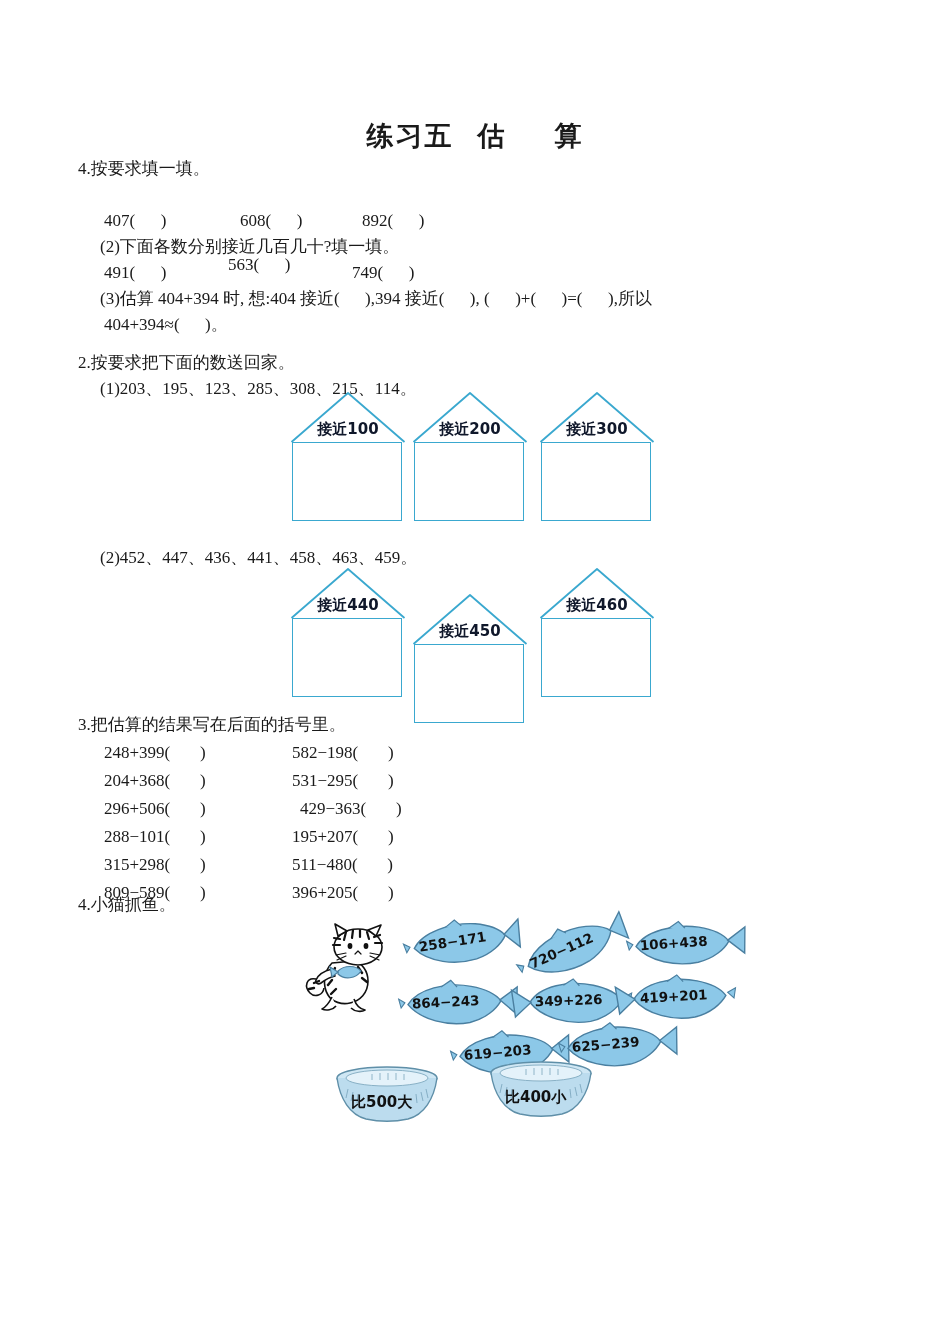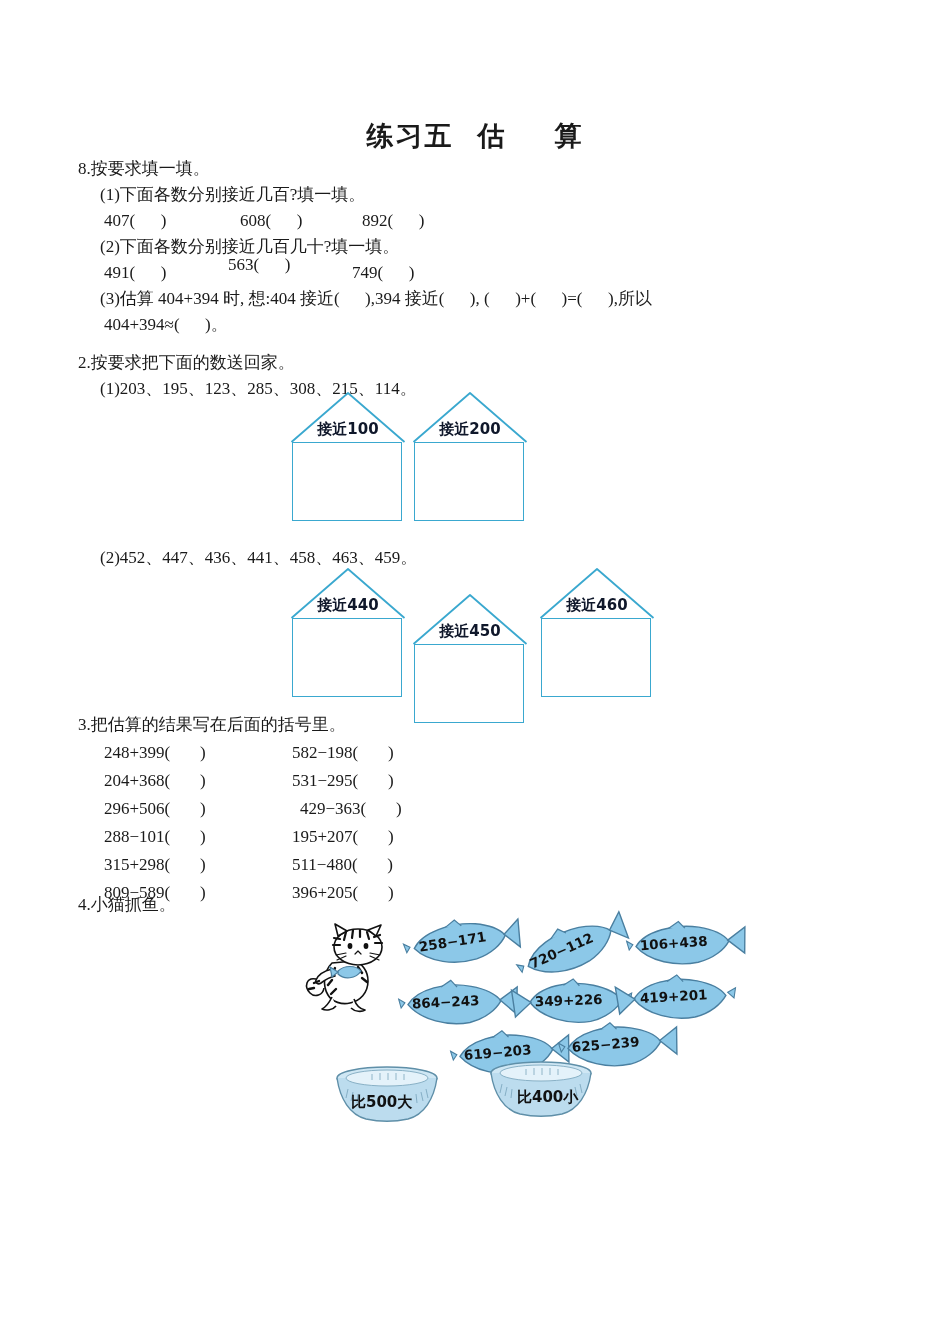--- a/index.html
+++ b/index.html
@@ -116,22 +116,21 @@
     white-space: pre;
   }
 </style>
 </head>
 <body>
 
 <div class="page">
 
   <div class="title"><span>练习五</span><span class="sp1"></span><span>估</span><span class="sp2"></span><span>算</span></div>
 
-  <div class="qline indent1" style="top:159px;">8.按要求填一填。</div>
-  <div class="qline indent2" style="top:185px;">(1)下面各数分别接近几百?填一填。</div>
+  <div class="qline indent1" style="top:159px;">4.按要求填一填。</div>
 
   <div class="qline" style="left:104px; top:211px;">407(      )</div>
   <div class="qline" style="left:240px; top:211px;">608(      )</div>
   <div class="qline" style="left:362px; top:211px;">892(      )</div>
 
   <div class="qline indent2" style="top:237px;">(2)下面各数分别接近几百几十?填一填。</div>
 
   <div class="qline" style="left:104px; top:263px;">491(      )</div>
   <div class="qline" style="left:228px; top:255px;">563(      )</div>
   <div class="qline" style="left:352px; top:263px;">749(      )</div>
@@ -151,20 +150,27 @@
   </div>
 
   <div class="house" style="left:412px; top:391px;">
     <svg class="roof" viewBox="0 0 116 52" preserveAspectRatio="none">
       <polyline points="1.5,51 58,2 114.5,51" fill="none" stroke="#3aa8cf" stroke-width="1.8" stroke-linejoin="round"></polyline>
     </svg>
     <div class="body"></div>
     <div class="hlabel">接近200</div>
   </div>
 
+  <div class="house" style="left:539px; top:391px;">
+    <svg class="roof" viewBox="0 0 116 52" preserveAspectRatio="none">
+      <polyline points="1.5,51 58,2 114.5,51" fill="none" stroke="#3aa8cf" stroke-width="1.8" stroke-linejoin="round"></polyline>
+    </svg>
+    <div class="body"></div>
+    <div class="hlabel">接近300</div>
+  </div>
 
   <div class="qline indent2" style="top:548px;">(2)452、447、436、441、458、463、459。</div>
 
   <div class="house" style="left:290px; top:567px;">
     <svg class="roof" viewBox="0 0 116 52" preserveAspectRatio="none">
       <polyline points="1.5,51 58,2 114.5,51" fill="none" stroke="#3aa8cf" stroke-width="1.8" stroke-linejoin="round"></polyline>
     </svg>
     <div class="body"></div>
     <div class="hlabel">接近440</div>
   </div>
@@ -374,17 +380,17 @@
           <path d="M84,29 L85,38"></path>
             <path d="M89,27 L91,36"></path>
             <path d="M94,24 L96,33"></path>
           <path d="M40,9 L40,15"></path>
             <path d="M48,8 L48,15"></path>
             <path d="M56,8 L56,15"></path>
           <path d="M64,8 L64,15"></path>
             <path d="M72,9 L72,15"></path>
         </g>
       </svg>
-      <div class="basin-label" style="left:19px; top:28px;margin-left:12px;">比400小</div>
+      <div class="basin-label" style="left:19px; top:28px;">比400小</div>
     </div>
 
   </div>
 </div>
 
 </body></html>

